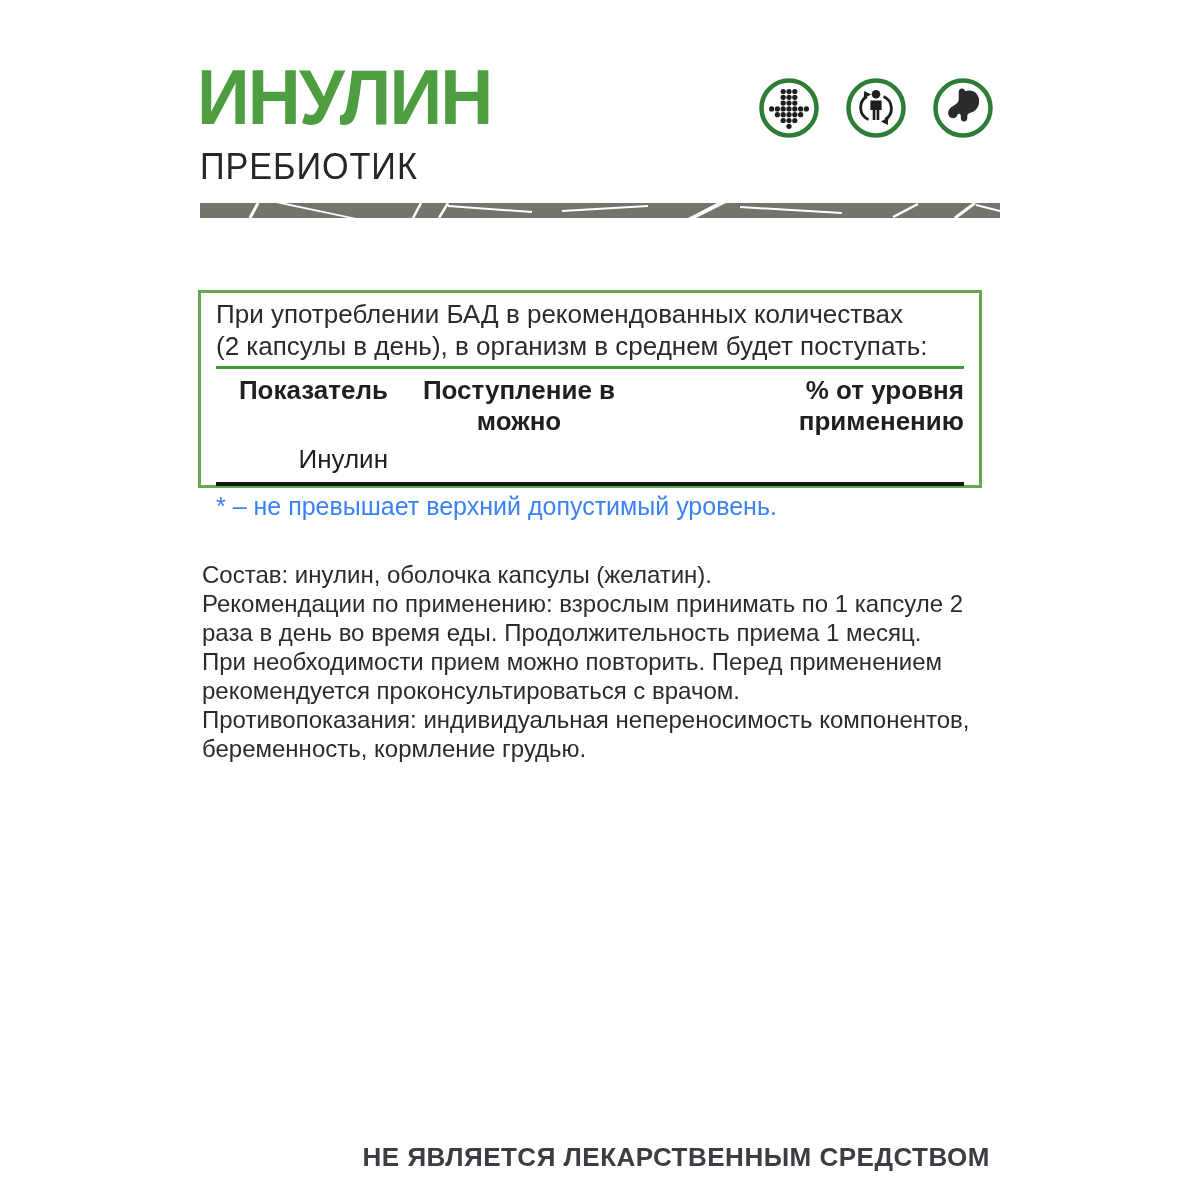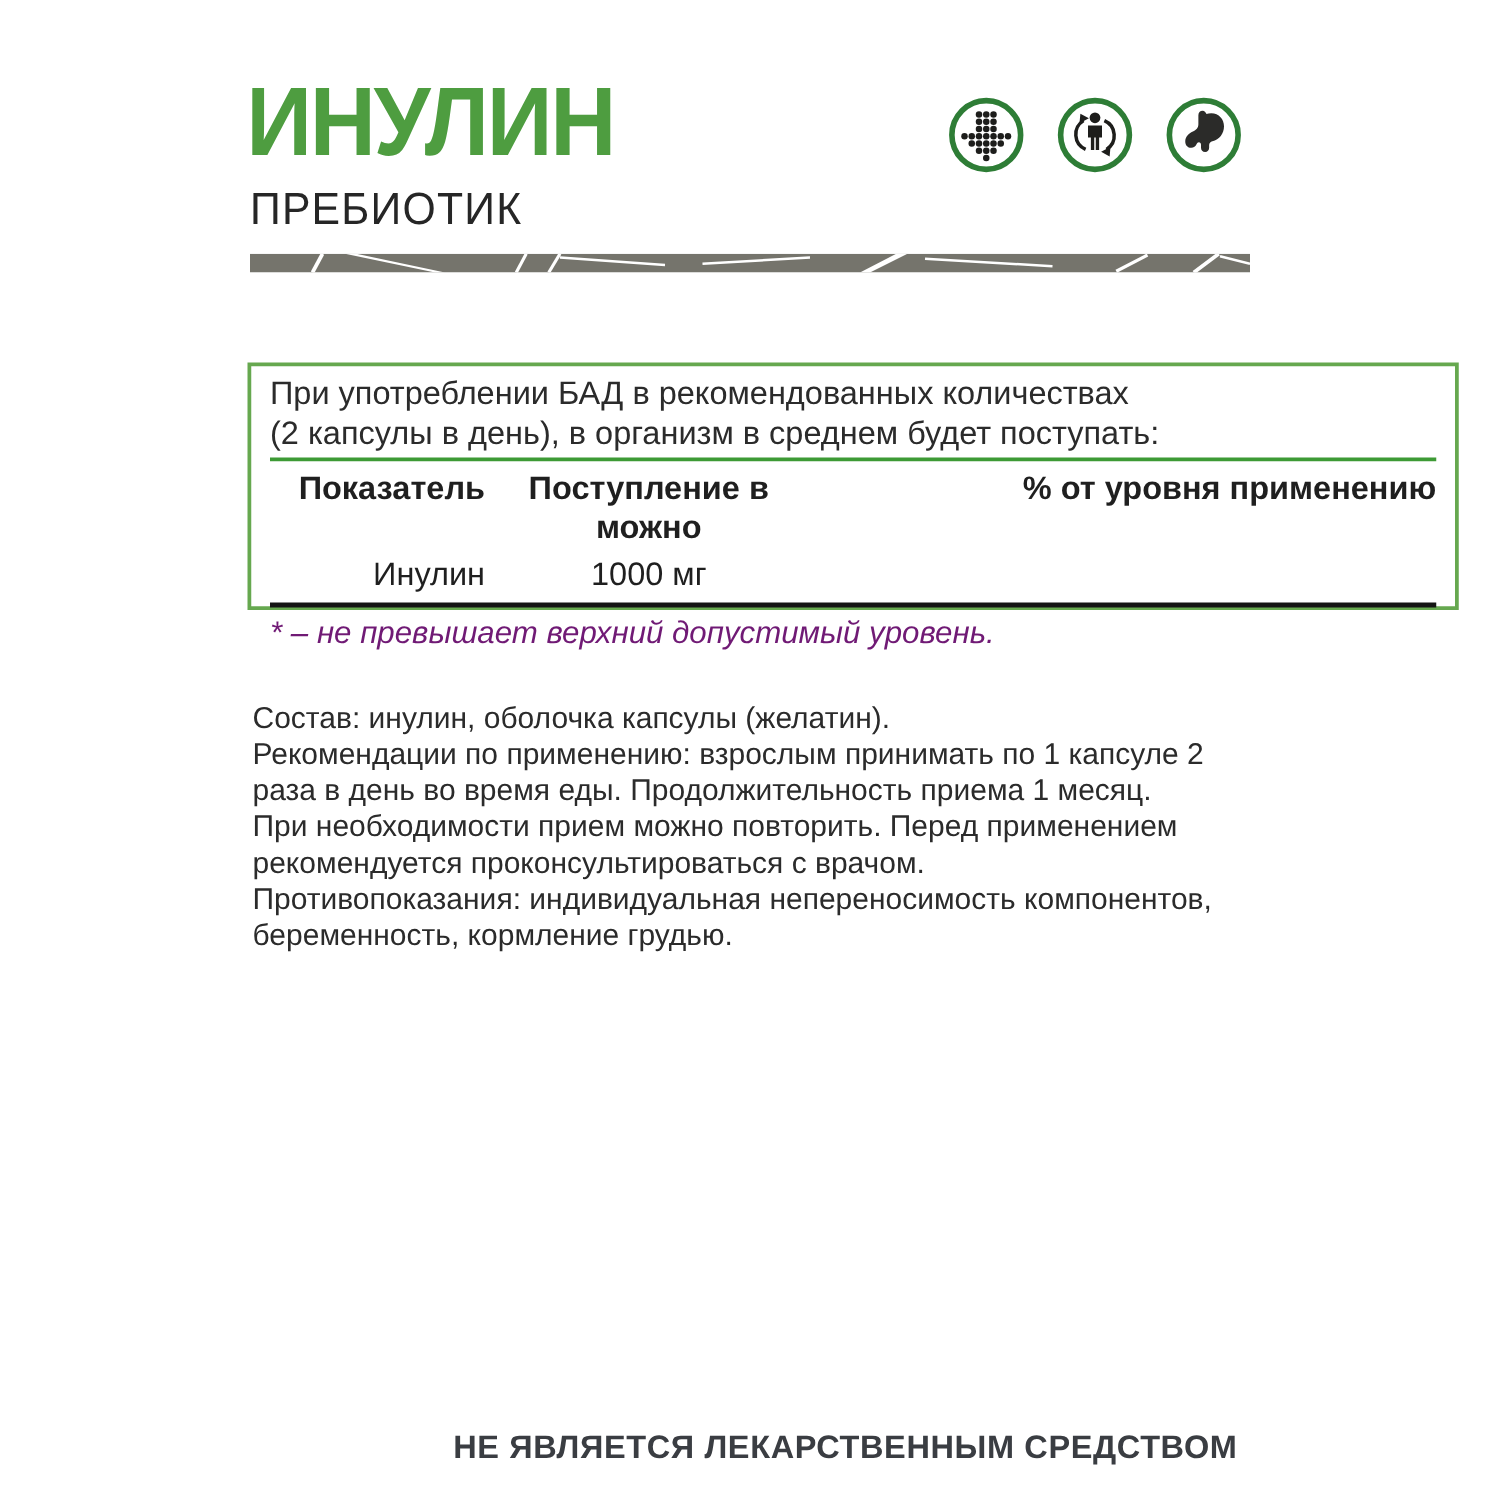--- a/index.html
+++ b/index.html
@@ -37,39 +37,39 @@
   }
   .icons svg { display: block; }
 
   
   .banner { position: absolute; left: 200px; top: 203px; width: 800px; height: 15px; }
   .banner svg { display: block; }
 
   
   .intake-box {
     position: absolute; left: 198px; top: 290px;
-    width: 969px; height: 198px;
+    width: 784px; height: 198px;
     border: 3px solid var(--box-border-green, #66a84f);
     padding: 5px 15px 0 15px;
   }
   .intake-intro { font-size: 26px; line-height: 32px; color: #2b2b2b; }
   .rule-green { height: 3px; background: var(--rule-green, #3d9a35); margin-top: 4px; }
   .rule-black { height: 4px; background: #141414; margin-top: 7px; }
   .t-grid {
     display: grid; grid-template-columns: 172px 262px 1fr;
     align-items: baseline;
   }
   .t-head { margin-top: 6px; font-weight: 700; font-size: 26px; color: #1f1f1f; }
   .t-row  { margin-top: 7px; font-weight: 400; font-size: 26px; color: #1f1f1f; }
   .t-grid .c1 { text-align: right; }
   .t-grid .c2 { text-align: center; }
   .t-grid .c3 { text-align: center; }
   .t-head .c3 { text-align: right; }
   .footnote {
-    margin-top: 6px; font-size: 25px; font-style: italic; color: #701a75;
+    margin-top: 6px; font-size: 25px; color: #3b82f6;
   }
 
   
   .details {
     position: absolute; left: 202px; top: 560px; width: 815px;
     font-size: 24px; line-height: 29px; color: #2b2b2b;
   }
   .details p { margin: 0; }
   .details .lbl { font-weight: 400; }
 
@@ -176,21 +176,20 @@
       <div>(2 капсулы в день), в организм в среднем будет поступать:</div>
     </div>
     <div class="rule-green"></div>
     <div class="t-grid t-head">
       <span class="c1">Показатель</span>
       <span class="c2">Поступление в можно</span>
       <span class="c3">% от уровня применению</span>
     </div>
     <div class="t-grid t-row">
       <span class="c1">Инулин</span>
-      <span class="c2">1000 мг</span>
     </div>
     <div class="rule-black"></div>
     <div class="footnote">* – не превышает верхний допустимый уровень.</div>
   </div>
 
   <div class="details">
     <p><span class="lbl">Состав:</span><span> инулин, оболочка капсулы (желатин).</span></p>
     <p><span class="lbl">Рекомендации по применению:</span><span> взрослым принимать по 1 капсуле 2 раза в день во время еды. Продолжительность приема 1 месяц.</span></p>
     <p><span class="lbl"></span><span>При необходимости прием можно повторить. Перед применением рекомендуется проконсультироваться с врачом.</span></p>
     <p><span class="lbl">Противопоказания:</span><span> индивидуальная непереносимость компонентов, беременность, кормление грудью.</span></p>

